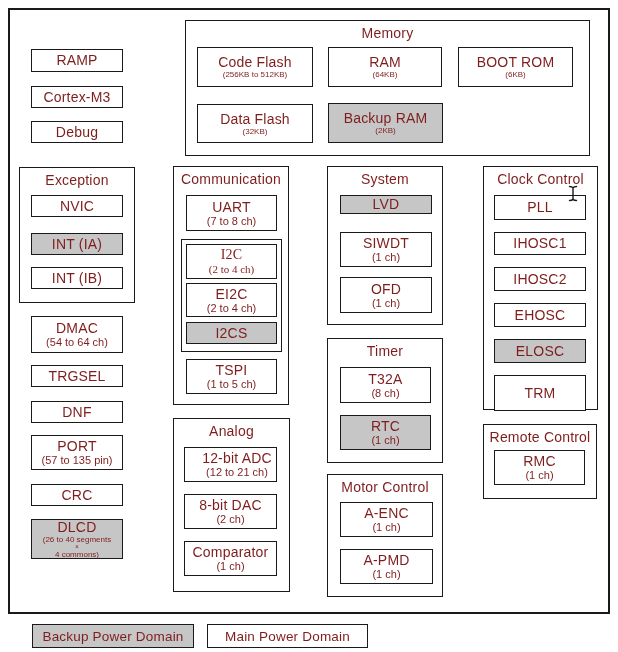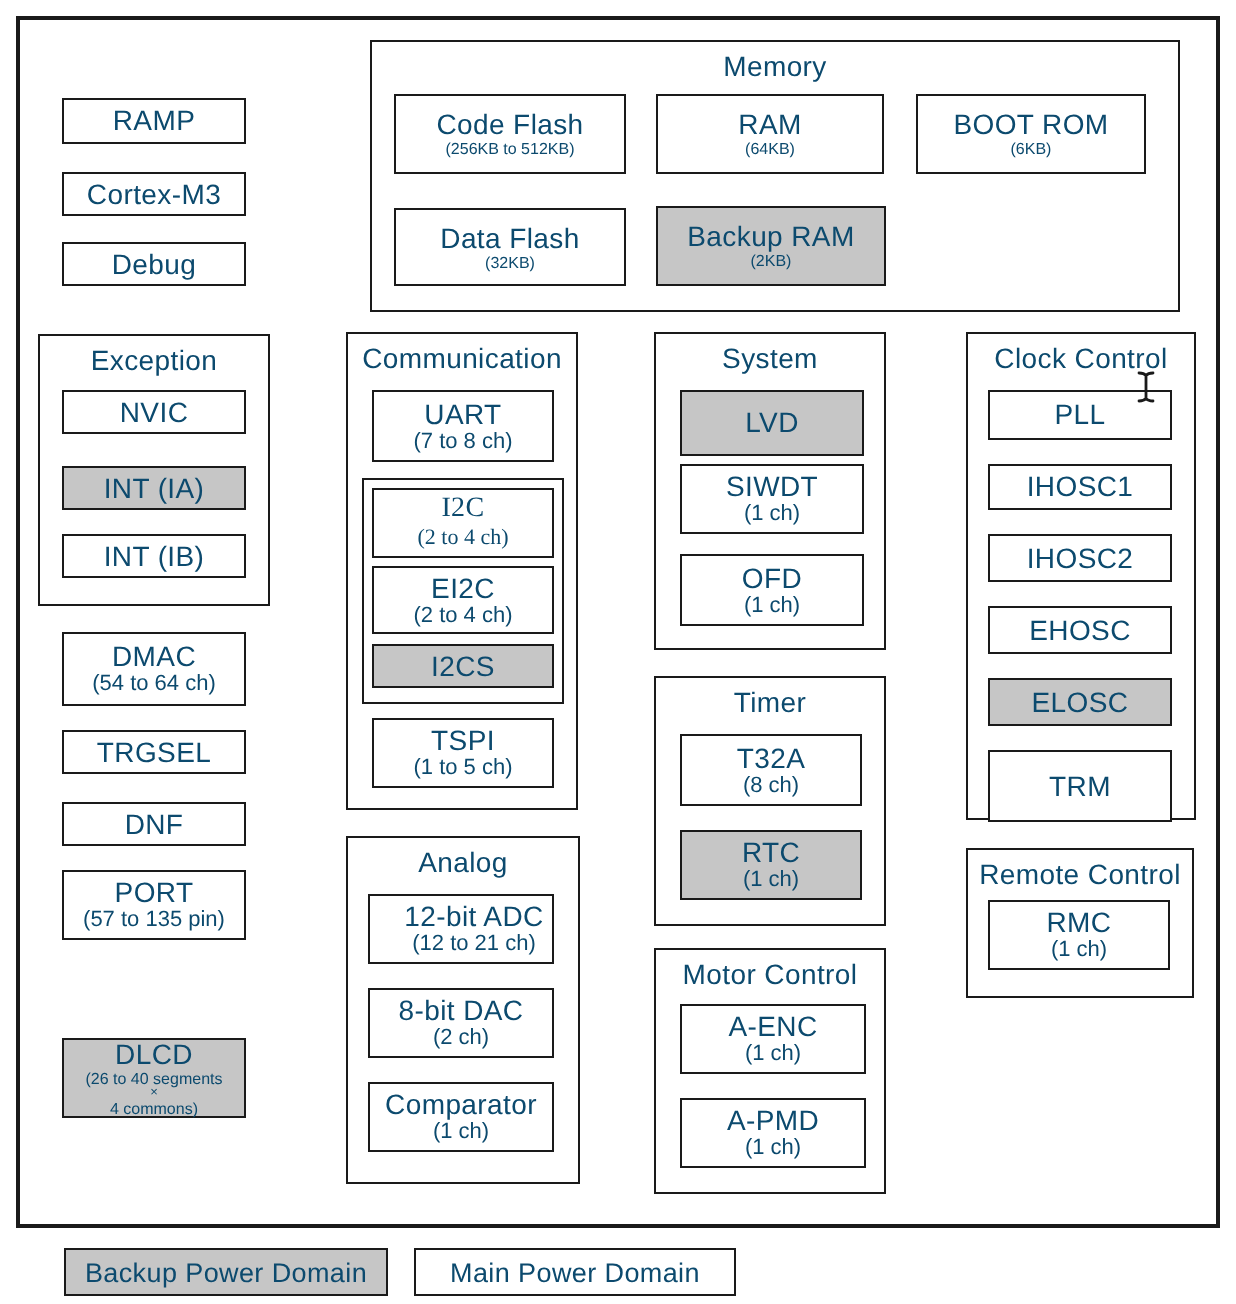--- a/index.html
+++ b/index.html
@@ -1,18 +1,18 @@
 <!DOCTYPE html>
 <html><head>
 <meta charset="utf-8">
 <style>
   html,body{margin:0;padding:0;background:#ffffff;}
   #page{
     position:relative;width:618px;height:652px;background:#ffffff;overflow:hidden;
-    font-family:"Liberation Sans", sans-serif;color:#0c4a6e;
+    font-family:"Liberation Sans", sans-serif;color:#7f1d1d;
   }
   .frame{
     position:absolute;border:2.5px solid #1a1a1a;background:transparent;
   }
   .group{
     position:absolute;border:1.6px solid #1a1a1a;background:#ffffff;box-sizing:border-box;
   }
   .gtitle{
     position:absolute;top:4px;left:0;width:100%;text-align:center;
     font-size:14px;letter-spacing:0.2px;white-space:nowrap;
@@ -98,20 +98,23 @@
   <div class="box" style="left:31px;top:365px;width:92px;height:22px;">
     <span class="label">TRGSEL</span>
   </div>
   <div class="box" style="left:31px;top:401px;width:92px;height:22px;">
     <span class="label">DNF</span>
   </div>
   <div class="box" style="left:31px;top:435px;width:92px;height:35px;">
     <span class="label">PORT</span>
     <span class="sub">(57 to 135 pin)</span>
   </div>
+  <div class="box" style="left:31px;top:484px;width:92px;height:22px;">
+    <span class="label">CRC</span>
+  </div>
   <div class="box gray" style="left:31px;top:519px;width:92px;height:40px;">
     <span class="label">DLCD</span>
     <span class="sub tiny">(26 to 40 segments</span>
     <span class="sub micro">×</span>
     <span class="sub tiny">4 commons)</span>
   </div>
 
   <div class="group" style="left:173px;top:166px;width:116px;height:239px;">
     <div class="gtitle">Communication</div>
   </div>
@@ -148,21 +151,21 @@
     <span class="sub">(2 ch)</span>
   </div>
   <div class="box" style="left:184px;top:541px;width:93px;height:35px;">
     <span class="label">Comparator</span>
     <span class="sub">(1 ch)</span>
   </div>
 
   <div class="group" style="left:327px;top:166px;width:116px;height:159px;">
     <div class="gtitle">System</div>
   </div>
-  <div class="box gray" style="left:340px;top:195px;width:92px;height:33px;">
+  <div class="box gray" style="left:340px;top:195px;width:92px;height:19px;">
     <span class="label">LVD</span>
   </div>
   <div class="box" style="left:340px;top:232px;width:92px;height:35px;">
     <span class="label">SIWDT</span>
     <span class="sub">(1 ch)</span>
   </div>
   <div class="box" style="left:340px;top:277px;width:92px;height:36px;">
     <span class="label">OFD</span>
     <span class="sub">(1 ch)</span>
   </div>

